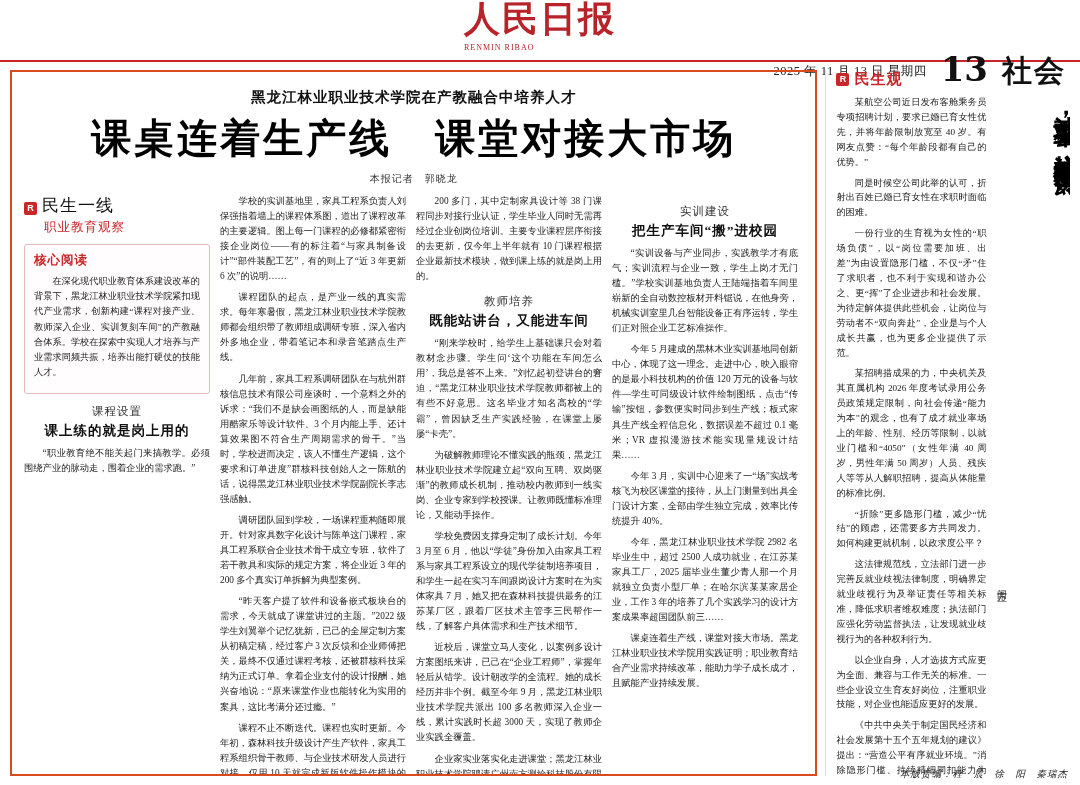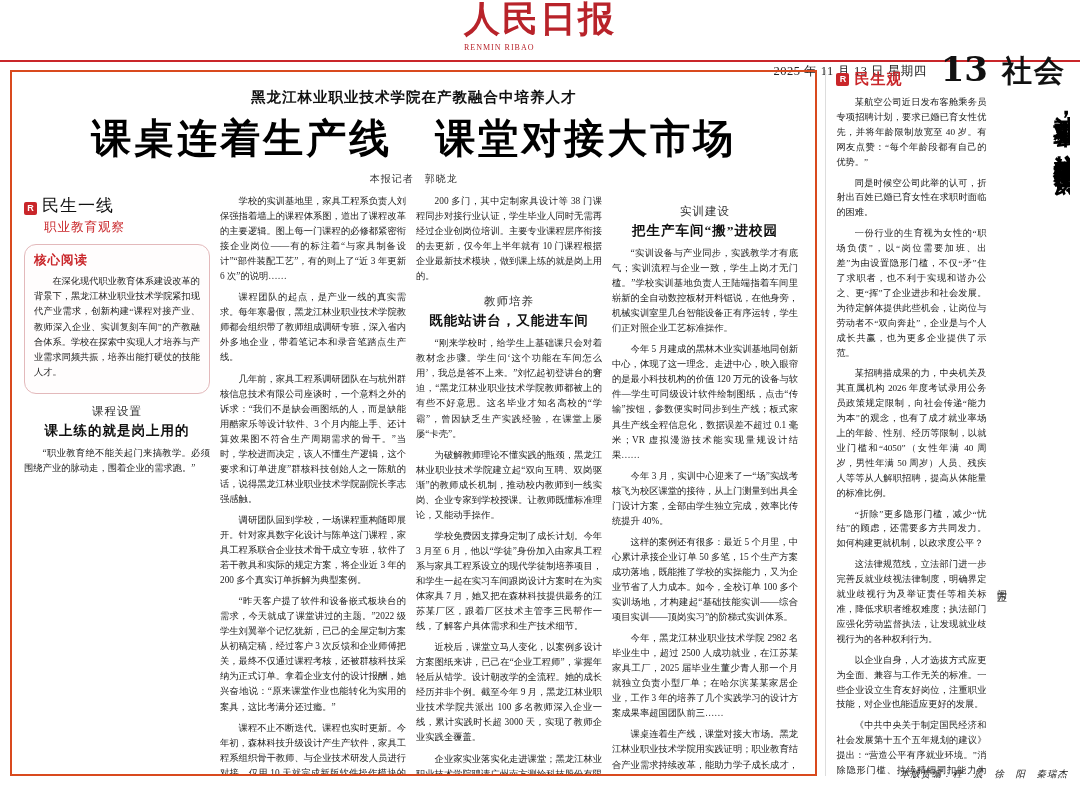--- a/index.html
+++ b/index.html
@@ -170,21 +170,21 @@
     letter-spacing: 1px;
   }
   .kicker-sub {
     font-size: 12.5px;
     color: #c9262a;
     letter-spacing: 1px;
     margin: 1px 0 8px 20px;
   }
   .core-box {
     border: 1px solid #e3b9bb;
-    border-radius: 12px;
+    border-radius: 3px;
     padding: 7px 9px 8px 9px;
     margin-bottom: 10px;
     background: #fffdfd;
   }
   .core-title {
     font-size: 12.5px;
     font-weight: bold;
     color: #c9262a;
     letter-spacing: 1px;
     margin-bottom: 5px;
@@ -350,21 +350,20 @@
 
         <div class="col">
           <div class="sub-head">
             <span class="small">实训建设</span>
             <span class="big">把生产车间“搬”进校园</span>
           </div>
 
           <p class="body">“实训设备与产业同步，实践教学才有底气；实训流程与企业一致，学生上岗才无门槛。”学校实训基地负责人王陆端指着车间里崭新的全自动数控板材开料锯说，在他身旁，机械实训室里几台智能设备正有序运转，学生们正对照企业工艺标准操作。</p>
           <p class="body">今年 5 月建成的黑林木业实训基地同创新中心，体现了这一理念。走进中心，映入眼帘的是最小科技机构的价值 120 万元的设备与软件—学生可同级设计软件绘制图纸，点击“传输”按钮，参数便实时同步到生产线；板式家具生产线全程信息化，数据误差不超过 0.1 毫米；VR 虚拟漫游技术能实现量规设计结果……</p>
           <p class="body">今年 3 月，实训中心迎来了一“场”实战考核飞为校区课堂的接待，从上门测量到出具全门设计方案，全部由学生独立完成，效率比传统提升 40%。</p>
-          <p class="body">这样的案例还有很多：最近 5 个月里，中心累计承接企业订单 50 多笔，15 个生产方案成功落地，既能推了学校的实操能力，又为企业节省了人力成本。如今，全校订单 100 多个实训场地，才构建起“基础技能实训——综合项目实训——顶岗实习”的阶梯式实训体系。</p>
           <p class="body">今年，黑龙江林业职业技术学院 2982 名毕业生中，超过 2500 人成功就业，在江苏某家具工厂，2025 届毕业生董少青人那一个月就独立负责小型厂单；在哈尔滨某某家居企业，工作 3 年的培养了几个实践学习的设计方案成果率超国团队前三……</p>
           <p class="body">课桌连着生产线，课堂对接大市场。黑龙江林业职业技术学院用实践证明；职业教育结合产业需求持续改革，能助力学子成长成才，且赋能产业持续发展。</p>
         </div>
 
       </div>
     </div>
 
     <div class="right-block">
       <div class="rail-kicker">
         <span class="r-badge">R</span>

